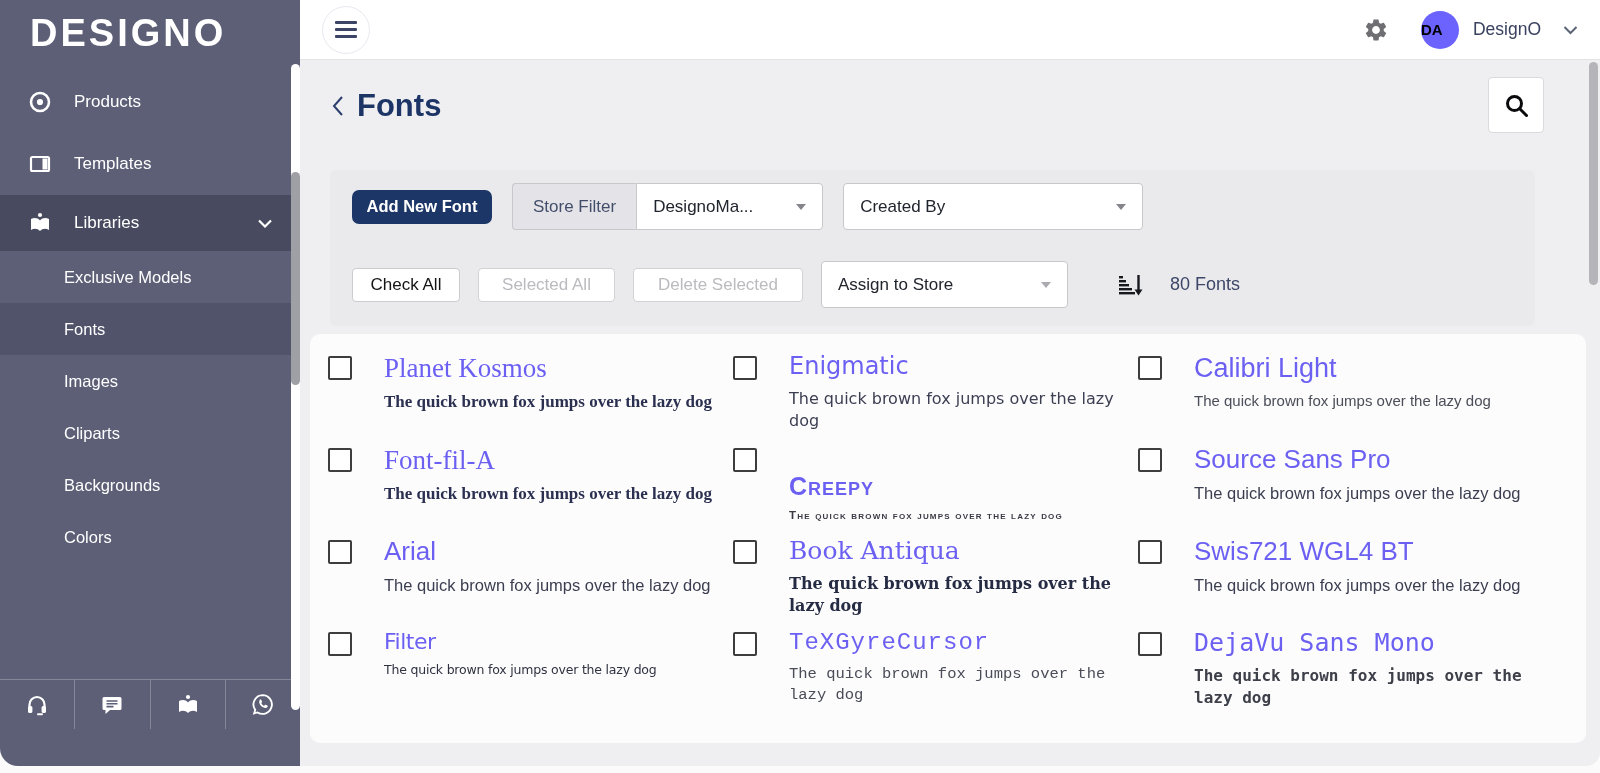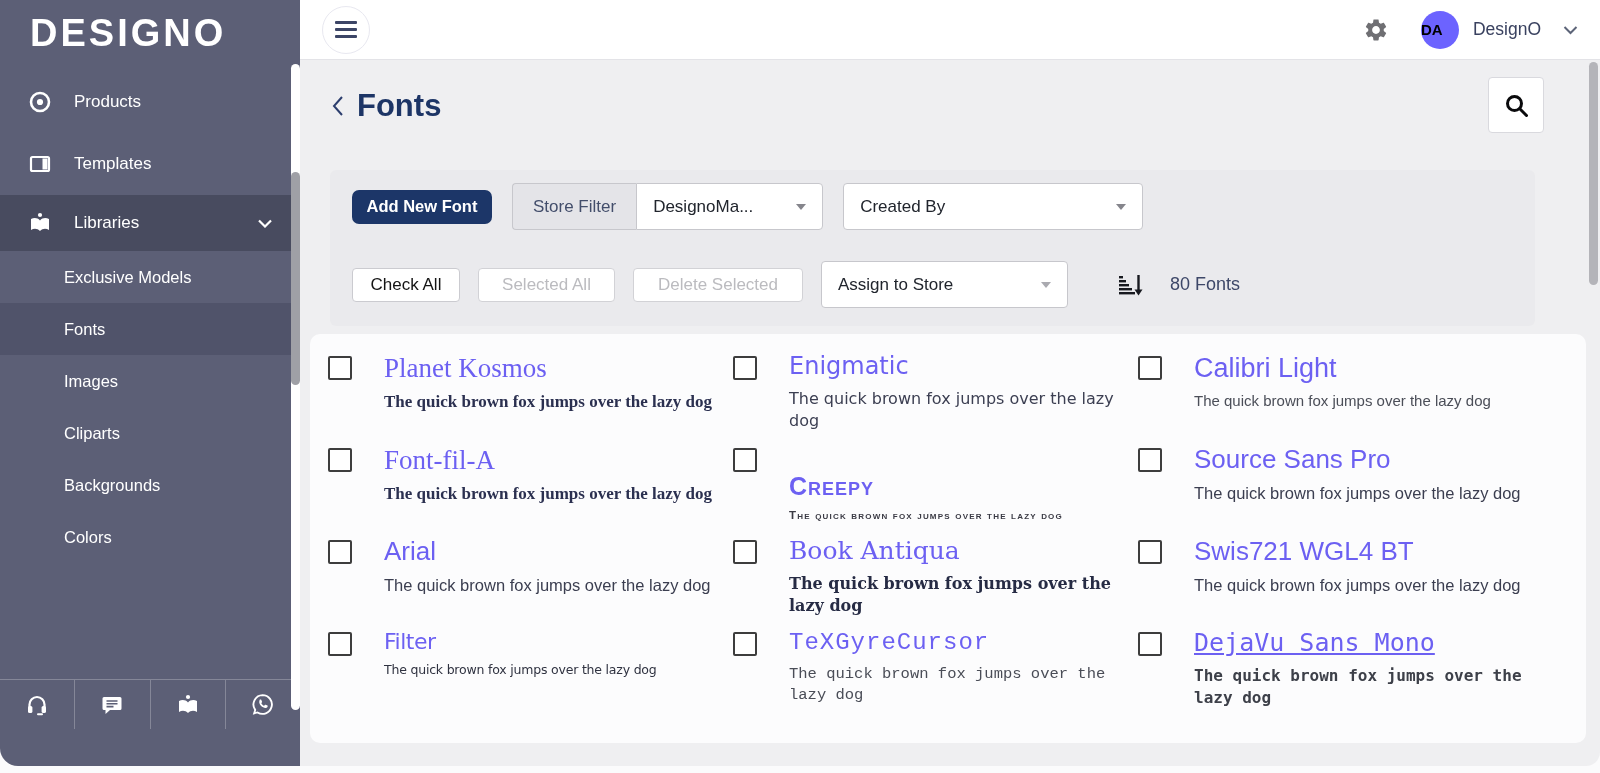--- a/index.html
+++ b/index.html
@@ -112,21 +112,21 @@
   .fs-creepy .fsample { font-variant:small-caps; font-weight:800; font-size:11.5px;
                       letter-spacing:1.2px; color:#3a3a44; }
   .fs-techno .fname { font-family:"DejaVu Sans", sans-serif; font-size:22px;
                       font-weight:500; letter-spacing:-0.5px; }
   .fs-techno .fsample { font-family:"DejaVu Sans", sans-serif; font-size:12.5px;
                       font-weight:500; letter-spacing:-0.2px; color:#2f3240; }
   .fs-mono   .fname { font-family:"Liberation Mono", monospace; font-size:24px;
                       letter-spacing:1px; }
   .fs-mono   .fsample { font-family:"Liberation Mono", monospace; font-size:15.5px;
                       color:#4a4d57; max-width:345px; }
-  .fs-dvmono .fname { font-family:"DejaVu Sans Mono", monospace; font-size:25px;text-decoration:underline; }
+  .fs-dvmono .fname { font-family:"DejaVu Sans Mono", monospace; font-size:25px; }
   .fs-dvmono .fsample { font-family:"DejaVu Sans Mono", monospace; font-size:16px;
                       font-weight:700; color:#3d4049; max-width:360px; }
 
   .content-scrollbar { position:absolute; top:62px; right:2px; width:9px; height:223px;
                        background:#b4b4b9; border-radius:5px; }
 </style>
 </head>
 <body>
 
 <div class="app">

